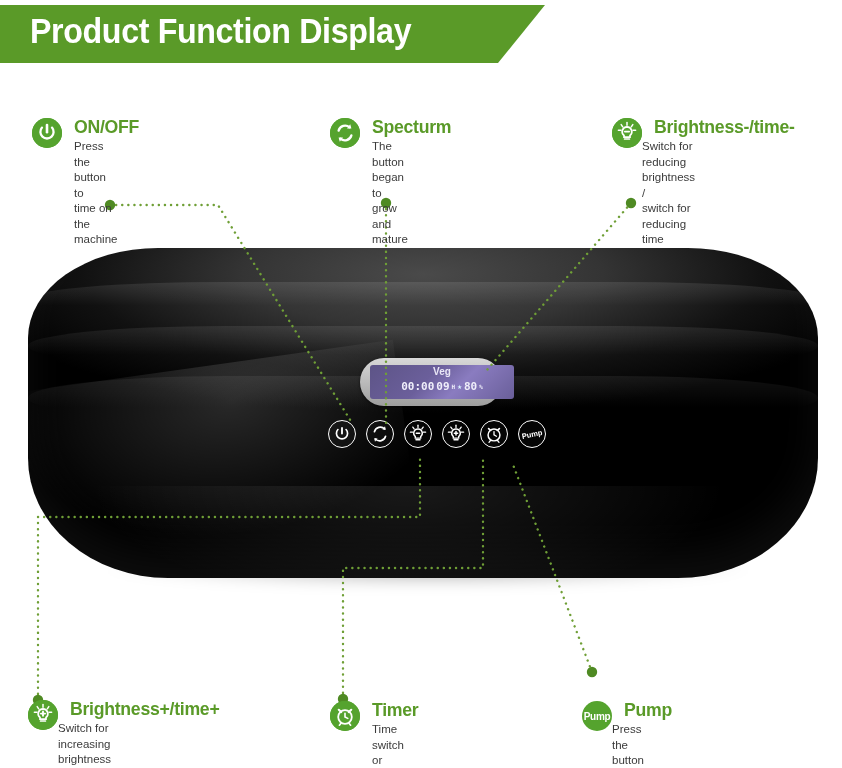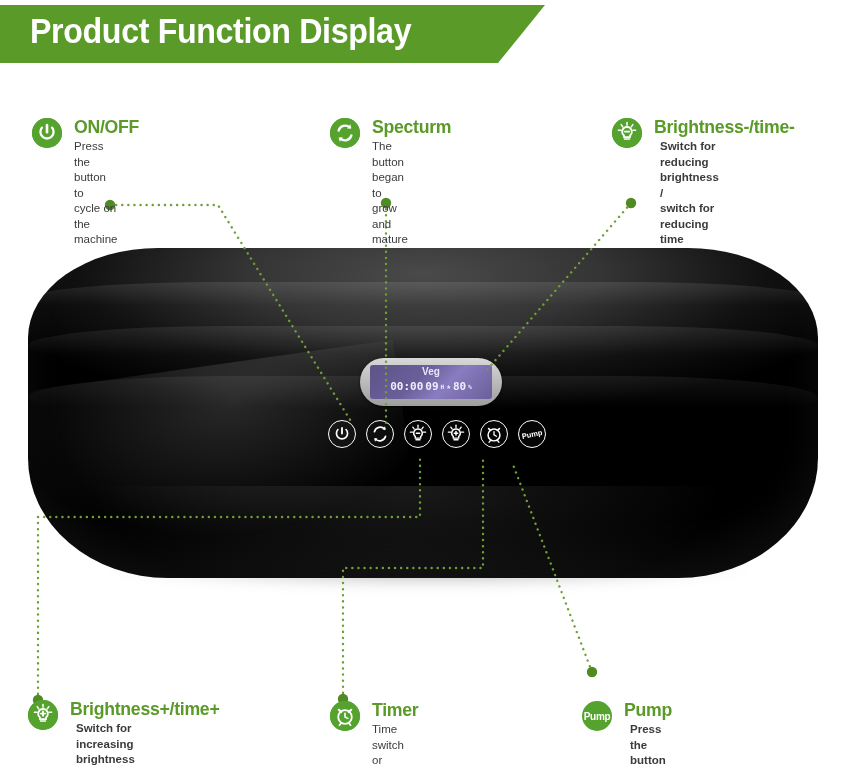--- a/index.html
+++ b/index.html
@@ -36,21 +36,21 @@
     position:absolute;left:42px;top:-2px;
     font-size:19px;font-weight:bold;color:#5a9a28;
     white-space:nowrap;letter-spacing:-0.3px;
     transform:scaleX(0.93);transform-origin:left top;
   }
   .callout .cdesc{
     position:absolute;left:42px;top:21px;
     font-size:11.5px;color:#3b3b3b;line-height:15.5px;
     white-space:pre-line;
   }
-  .callout.wide .cdesc{left:48px;font-weight:bold;}
+  .callout.wide .cdesc{left:30px;}
   .pumptext{
     font-size:10px;font-weight:bold;color:#ffffff;
     position:absolute;left:0;top:0;width:30px;height:30px;
     display:flex;align-items:center;justify-content:center;
     letter-spacing:-0.3px;
   }
 
   
   .device{
     position:absolute;left:28px;top:248px;width:790px;height:330px;
@@ -84,21 +84,21 @@
   }
 
   
   .screen-bezel{
     position:absolute;left:332px;top:110px;width:142px;height:48px;
     border-radius:24px;
     background:linear-gradient(180deg,#d8d8d8,#9e9e9e);
     box-shadow:0 1px 3px rgba(0,0,0,.6);
   }
   .screen{
-    position:absolute;left:10px;top:7px;width:122px;height:34px;
+    position:absolute;left:10px;top:7px;width:144px;height:34px;
     border-radius:3px;
     background:linear-gradient(135deg,#5d5487 0%,#6b5f9b 40%,#8a7cc0 62%,#6a5f9a 100%);
     overflow:hidden;
   }
   .lcd-veg{
     position:absolute;left:0;right:0;top:1px;text-align:center;
     font-size:10px;font-weight:bold;color:#e9e6f6;
     font-family:"Liberation Sans", sans-serif;
   }
   .lcd-row{
@@ -249,21 +249,21 @@
   <div class="callout" style="left:32px;top:118px;">
     <span class="ico">
       <svg viewBox="0 0 30 30">
         <circle cx="15" cy="15" r="15" fill="#55a32e"></circle>
         <path d="M15 7 L15 14.2" stroke="#fff" stroke-width="2.6" stroke-linecap="round"></path>
         <path d="M10 9.6 A6.6 6.6 0 1 0 20 9.6" stroke="#fff" stroke-width="2.3" fill="none" stroke-linecap="round"></path>
       </svg>
     </span>
     <div class="ctitle">ON/OFF</div>
     <div class="cdesc">Press the button to
-cycle on the machine</div>
+time on the machine</div>
   </div>
 
   <div class="callout" style="left:330px;top:118px;">
     <span class="ico">
       <svg viewBox="0 0 30 30">
         <circle cx="15" cy="15" r="15" fill="#55a32e"></circle>
         <path d="M8.6 12.6 A6.8 6.8 0 0 1 19.6 9.3" stroke="#fff" stroke-width="2.3" fill="none" stroke-linecap="round"></path>
         <path d="M21.4 17.4 A6.8 6.8 0 0 1 10.4 20.7" stroke="#fff" stroke-width="2.3" fill="none" stroke-linecap="round"></path>
         <path d="M20.2 6.2 L21.4 10.6 L17 10.4 Z" fill="#fff"></path>
         <path d="M9.8 23.8 L8.6 19.4 L13 19.6 Z" fill="#fff"></path>

